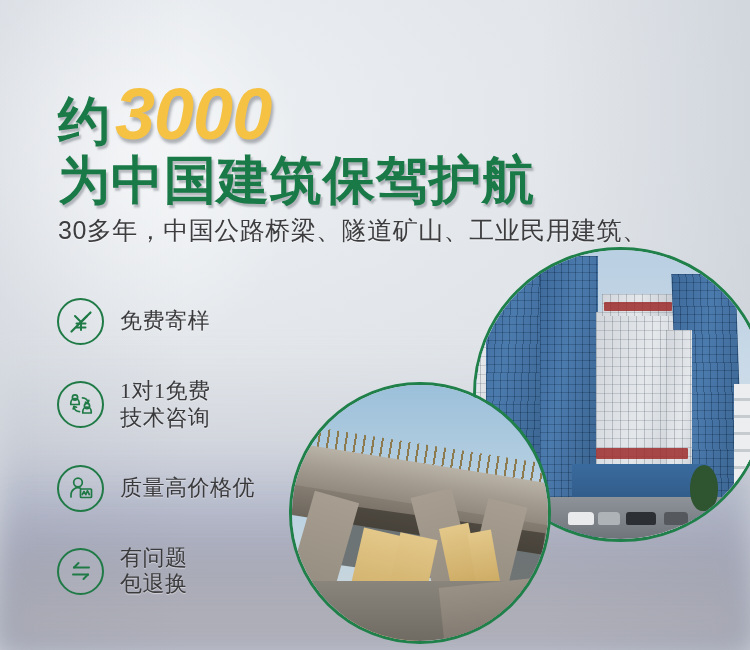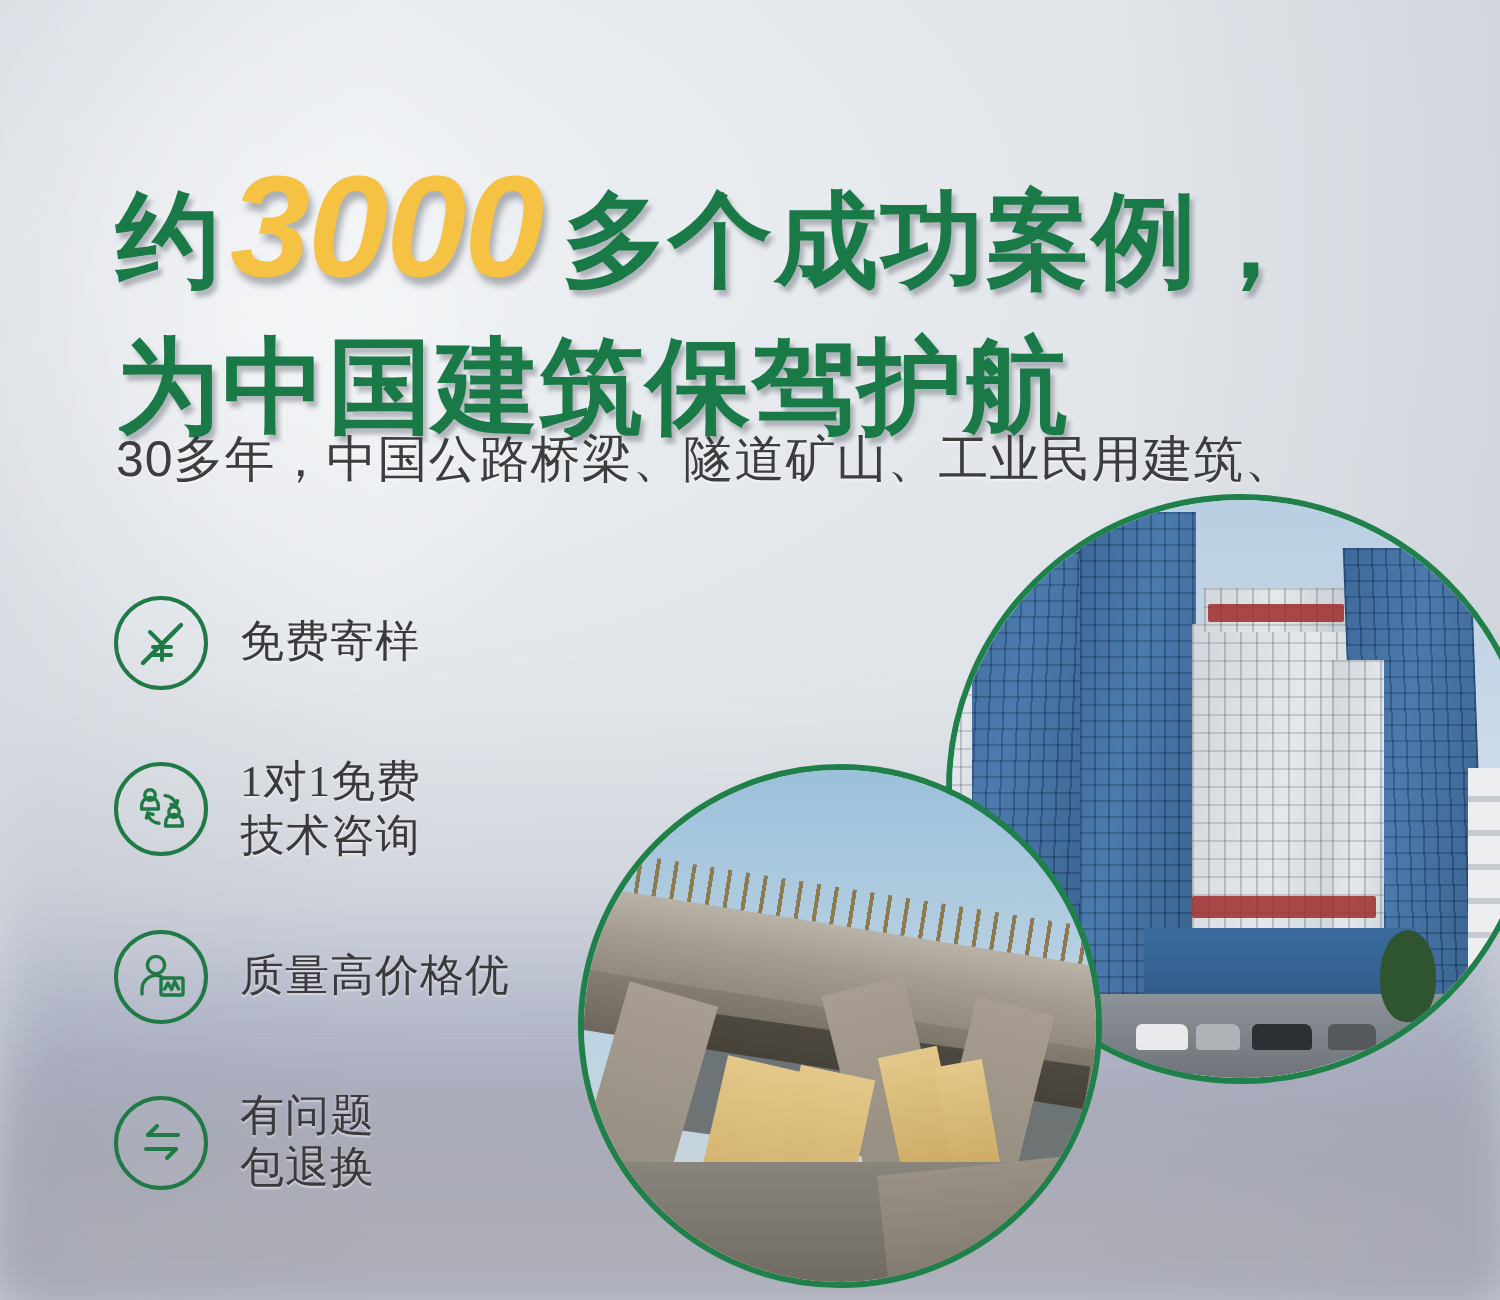--- a/index.html
+++ b/index.html
@@ -66,21 +66,21 @@
   .hl-num{
     color:#f6c244;
     font-size:72px;
     font-weight:bold;
     font-style:italic;
     padding:0 10px 0 4px;
     text-shadow:2px 4px 3px rgba(90,95,105,.45);
     letter-spacing:-1px;
   }
   .hl-row2{
-    margin-top:18px;
+    margin-top:4px;
     color:#1a7a47;
     font-size:52px;
     font-weight:bold;
     letter-spacing:1px;
     text-shadow:2px 3px 2px rgba(90,95,105,.40);
   }
 
   
   .subtitle{
     position:absolute;left:58px;top:212px;
@@ -277,21 +277,20 @@
       <div class="rubble"></div>
       <div class="girder" style="left:150px;top:196px;width:130px;height:70px;transform:rotate(-6deg);
                   background:linear-gradient(180deg,#9a9186 0%,#7b736a 100%);"></div>
     </div>
   </div>
 
   <div class="headline">
     <div class="hl-row1">
       <span class="hl-green">约</span>
       <span class="hl-num">3000</span>
-      <span class="hl-green">多个成功案例，</span>
     </div>
     <div class="hl-row2">为中国建筑保驾护航</div>
   </div>
 
   <div class="subtitle">
     <div>30多年，中国公路桥梁、隧道矿山、工业民用建筑、</div>
   </div>
 
   <div class="features">
 

